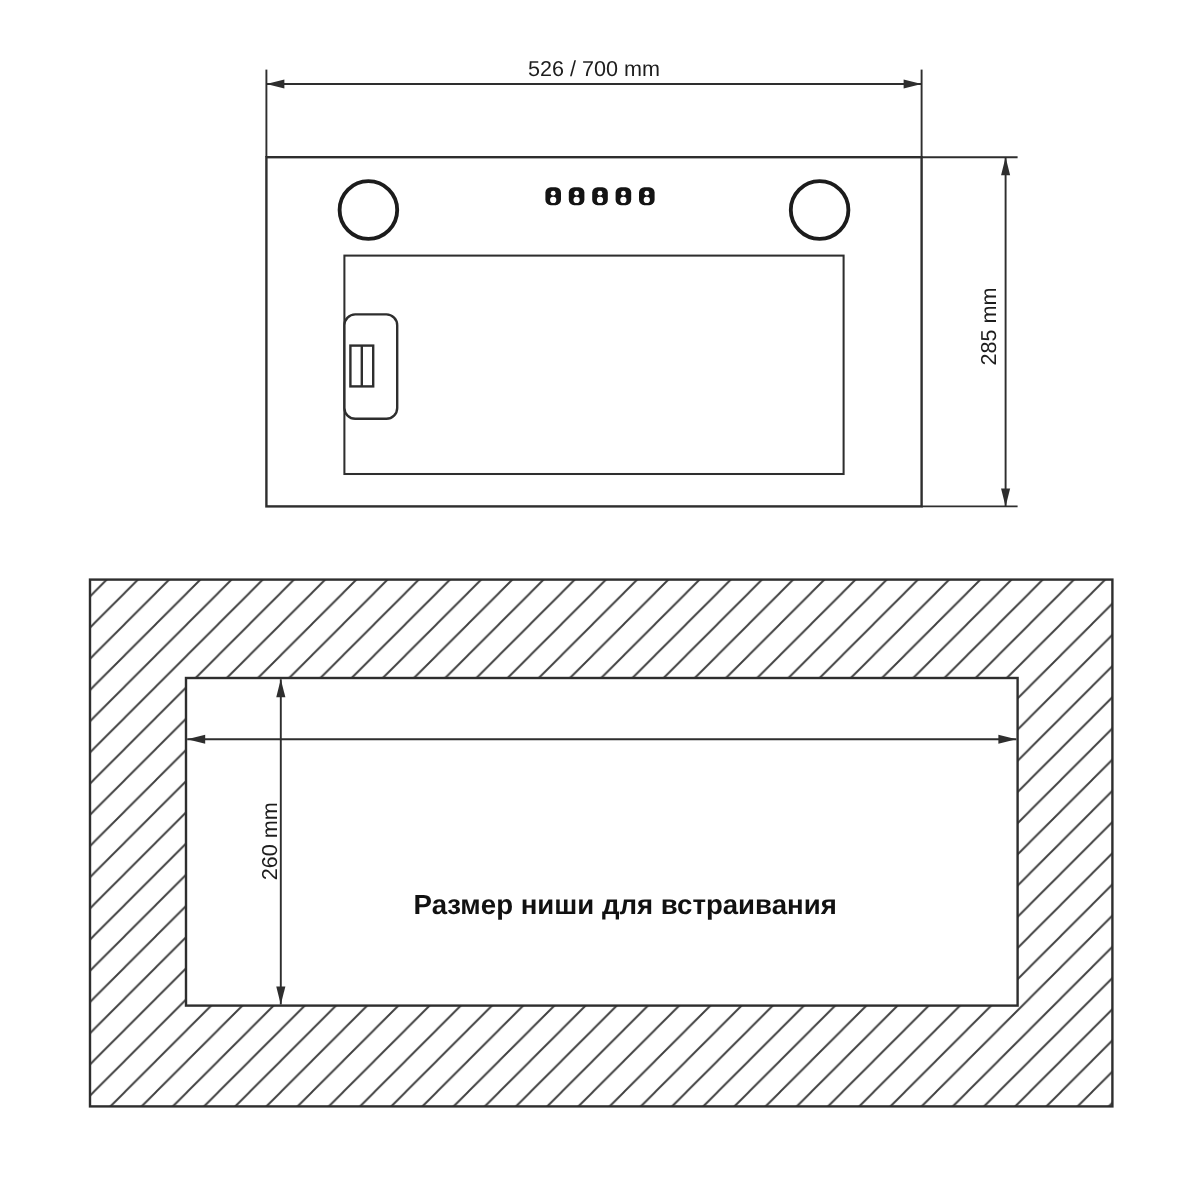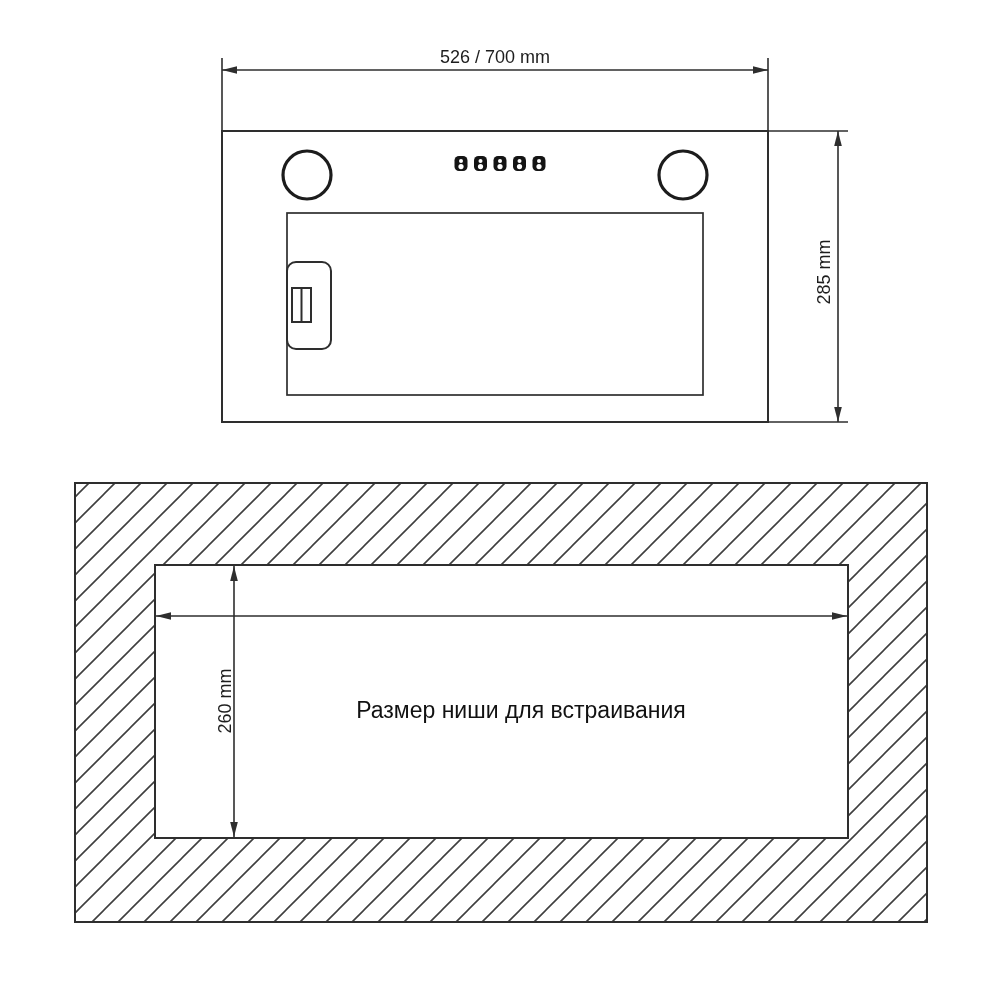--- a/index.html
+++ b/index.html
@@ -28,25 +28,26 @@
     line-height: 22px;
     white-space: nowrap;
   }
   .dim-label.rot {
     transform: rotate(-90deg);
     transform-origin: center center;
   }
   .caption-label {
     position: absolute;
     font-size: 23px;
-    font-weight: normal;
+    font-weight: bold;
     color: #111111;
     text-align: center;
     line-height: 28px;
     white-space: nowrap;
+    margin-top: 44px;
   }
 </style>
 </head>
 <body>
 
 <div class="canvas">
 
   <svg class="drawing-svg" width="1000" height="1000" viewBox="0 0 1000 1000">
     <defs>
       <pattern id="hatch" patternUnits="userSpaceOnUse" width="26" height="26">

